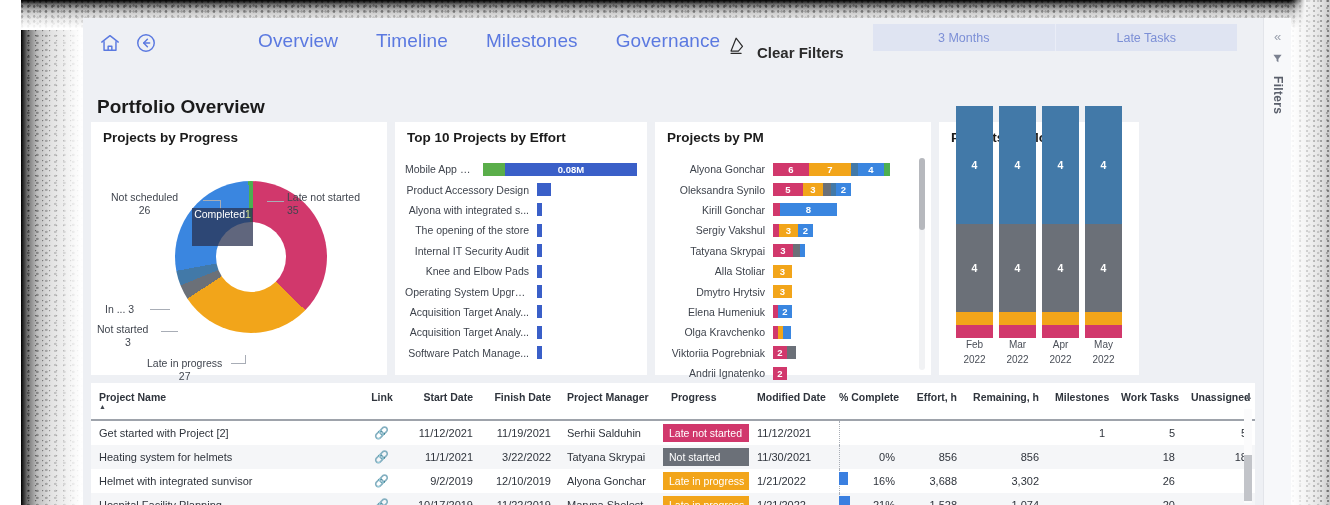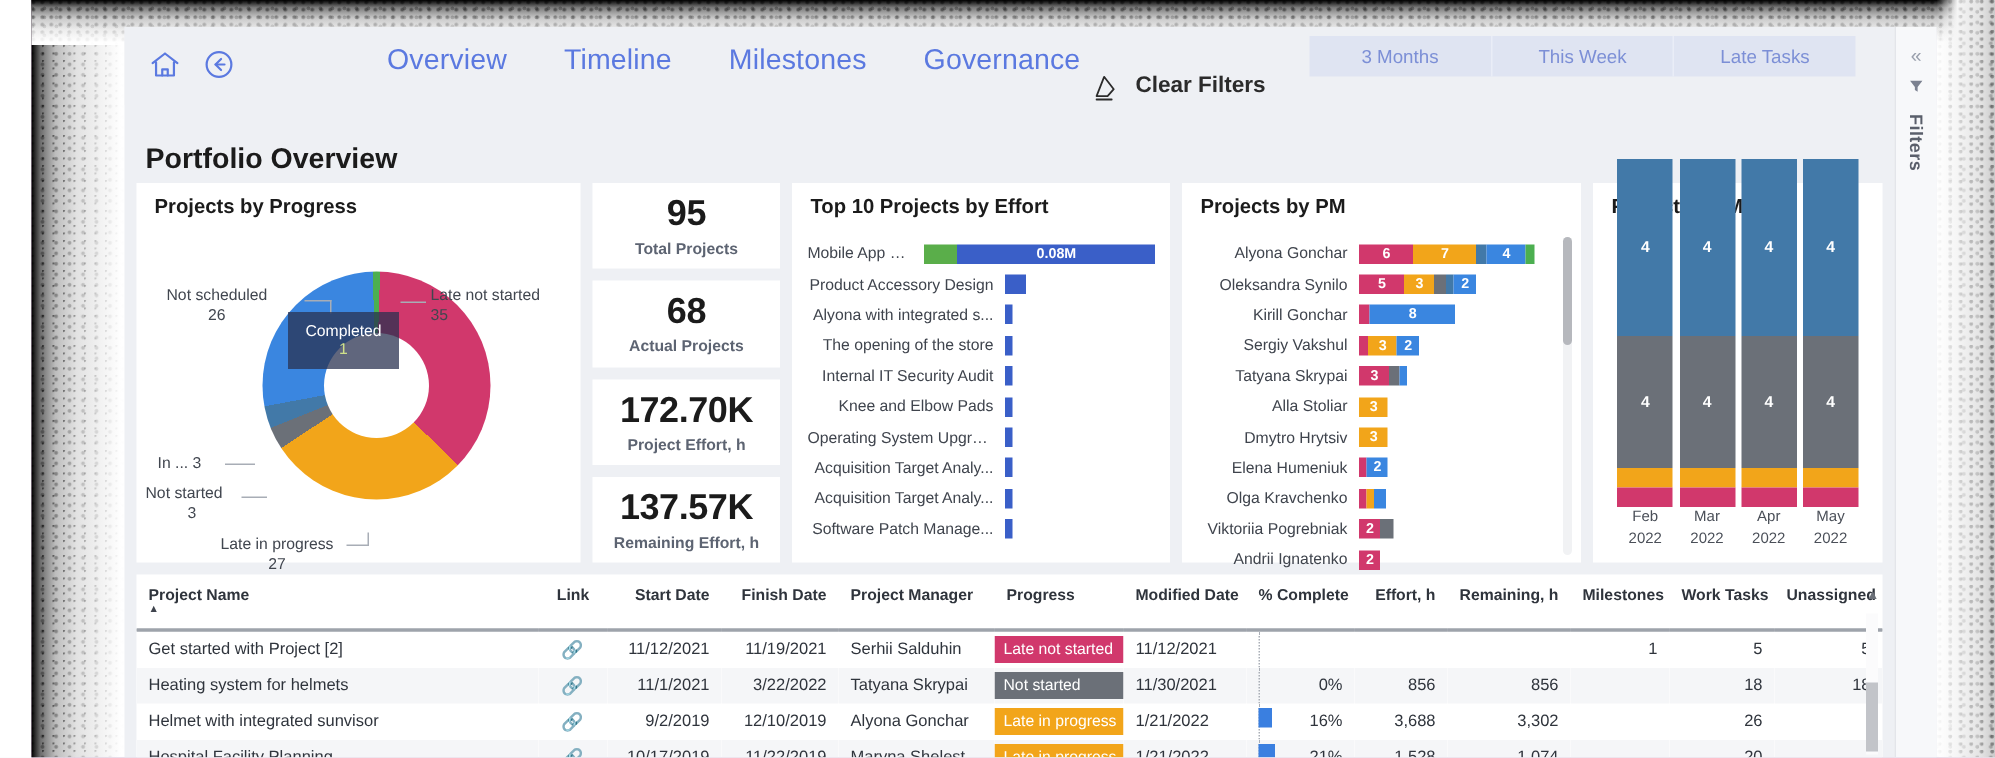--- a/index.html
+++ b/index.html
@@ -63,21 +63,21 @@
   .topbar { position:relative; height:52px; background:#eef0f4; }
   .nav-icons { position:absolute; left:14px; top:12px; display:flex; gap:10px; align-items:center; }
   .icon-btn { width:26px; height:26px; display:flex; align-items:center; justify-content:center; cursor:pointer; }
   .icon-btn svg { display:block; }
 
   .nav-links { position:absolute; left:173px; top:9px; display:flex; gap:34px; align-items:center; }
   .nav-link {
     font-size:19px; color:#5b79e0; letter-spacing:.1px; cursor:pointer;
     padding:3px 2px;
   }
-  .clear-filters { position:absolute; left:643px; top:30px; display:flex; align-items:flex-start; gap:9px; cursor:pointer; }
+  .clear-filters { position:absolute; left:643px; top:17px; display:flex; align-items:flex-end; gap:9px; cursor:pointer; }
   .clear-filters .lbl { font-size:15px; color:#2b2b2b; font-weight:600; }
 
   .filter-pills {
     position:absolute; left:790px; top:6px; width:364px; height:27px;
     background:#dfe4f2; display:flex;
   }
   .pill {
     flex:1; display:flex; align-items:center; justify-content:center;
     font-size:12.5px; color:#7c8fd6; cursor:pointer;
     border-right:1px solid #eaedf7;
@@ -117,23 +117,23 @@
   .kpi-lbl { font-size:10.5px; font-weight:700; color:#5d6472; }
 
   
   .donut-wrap { position:relative; width:296px; height:228px; }
   .donut { position:absolute; left:84px; top:36px; width:152px; height:152px; border-radius:50%; }
   .donut::after { content:""; position:absolute; left:41px; top:41px; width:70px; height:70px; background:#fff; border-radius:50%; }
   .dlabel { position:absolute; font-size:10.5px; color:#41464f; line-height:1.25; }
   .leader { position:absolute; border-top:1px solid #a8adb6; }
   .leader.v { border-top:none; border-left:1px solid #a8adb6; }
   .tooltip {
-    position:absolute; left:101px; top:63px; width:74px; height:38px;
-    background:rgba(40,48,80,.74); display:flex; flex-direction:column;
-    align-items:center; justify-content:center; gap:0px;
+    position:absolute; left:101px; top:63px; width:61px; height:38px;
+    background:rgba(40,48,80,.74); display:flex; flex-direction:row;
+    justify-content:center; gap:0px;
   }
   .tooltip .t1 { font-size:10.5px; color:#fff; }
   .tooltip .t2 { font-size:10.5px; color:#cfe08a; }
 
   
   .hbars { padding:14px 10px 0 10px; }
   .hrow { display:flex; align-items:center; height:20.4px; }
   .hrow .nm { width:132px; text-align:right; font-size:10.5px; color:#3f444d; padding-right:8px;
               white-space:nowrap; overflow:hidden; text-overflow:ellipsis; }
   .hbar { height:13px; display:flex; align-items:center; position:relative; }
@@ -220,21 +220,20 @@
           <svg width="22" height="22" viewBox="0 0 24 24" fill="none" stroke="#2b2b2b" stroke-width="1.3" stroke-linejoin="round" stroke-linecap="round">
             <path d="M11 3.5 L18 12.5 L13.5 17.5 L5.5 17.5 Z"></path>
             <path d="M5.5 20 H16.5"></path>
           </svg>
         </span>
         <span class="lbl">Clear Filters</span>
       </div>
 
       <div class="filter-pills">
         <div class="pill">3 Months</div>
-        <div class="pill">This Week</div>
         <div class="pill">Late Tasks</div>
       </div>
     </div>
 
     <div class="filters-rail">
       <div class="rail-chev">«</div>
       <div class="rail-funnel">
         <svg width="11" height="11" viewBox="0 0 24 24" fill="#7b8190">
             <path d="M3 4h18l-7 9v7l-4-2.5V13z"></path>
           </svg>
@@ -282,38 +281,20 @@
           <div class="leader" style="left:140px; top:218px; width:15px;"></div>
           <div class="leader v" style="left:154px; top:210px; height:9px;"></div>
 
           <div class="tooltip">
             <div class="t1">Completed</div>
             <div class="t2">1</div>
           </div>
         </div>
       </div>
 
-      <div class="c-kpi">
-        <div class="kpi">
-          <div class="kpi-val">95</div>
-          <div class="kpi-lbl">Total Projects</div>
-        </div>
-        <div class="kpi">
-          <div class="kpi-val">68</div>
-          <div class="kpi-lbl">Actual Projects</div>
-        </div>
-        <div class="kpi">
-          <div class="kpi-val">172.70K</div>
-          <div class="kpi-lbl">Project Effort, h</div>
-        </div>
-        <div class="kpi">
-          <div class="kpi-val">137.57K</div>
-          <div class="kpi-lbl">Remaining Effort, h</div>
-        </div>
-      </div>
 
       <div class="card c-effort">
         <div class="card-title">Top 10 Projects by Effort</div>
         <div class="hbars" id="effortRows">
             <div class="hrow">
               <div class="nm">Mobile App Development</div>
               <div class="hbar">
                 <div class="seg" style="width: 22px; background: rgb(90, 174, 74);"></div>
                 <div class="seg" style="width: 132px; background: rgb(58, 95, 200);">
                   <span class="v">0.08M</span>

